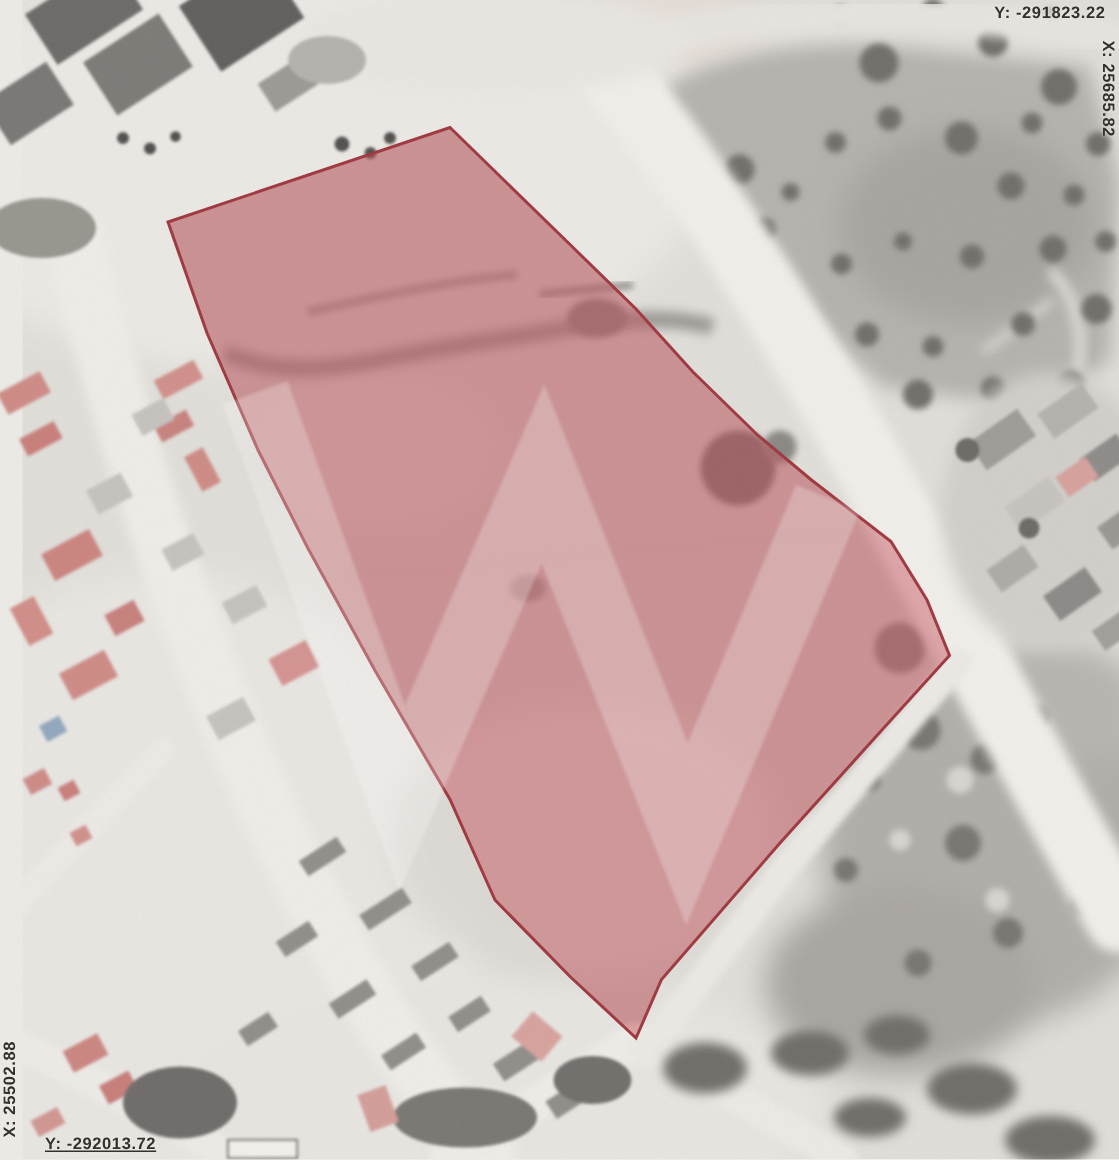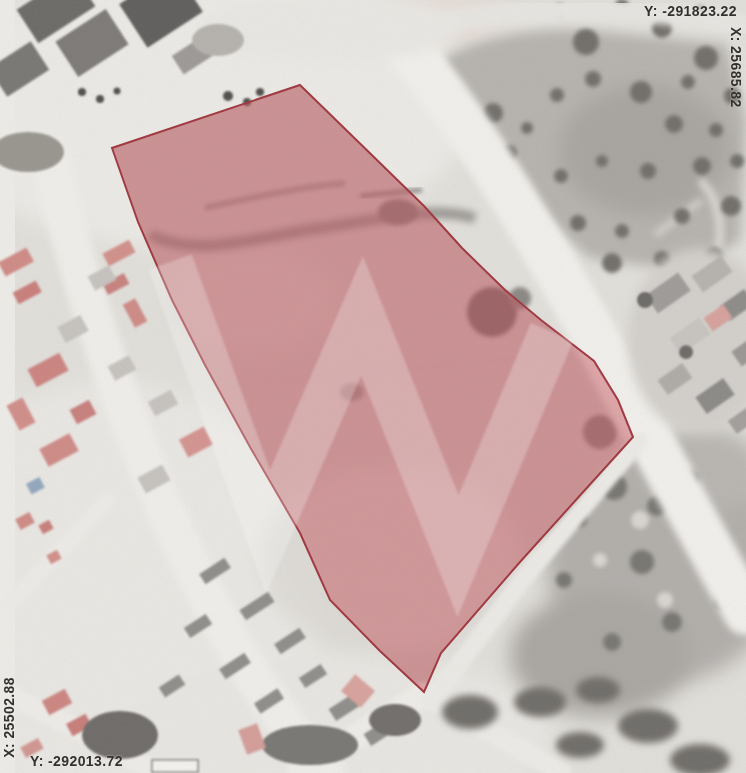--- a/index.html
+++ b/index.html
@@ -2,28 +2,28 @@
 <html><head>
 <meta charset="utf-8">
 <style>
   html,body{margin:0;padding:0;background:#ffffff;}
   .map-frame{
     position:relative;width:746px;height:773px;overflow:hidden;
     font-family:"Liberation Sans", sans-serif;
   }
   .map-frame svg{position:absolute;left:0;top:0;}
   .coord{
-    position:absolute;font-size:14px;font-weight:bold;color:#33312e;
+    position:absolute;font-size:11px;font-weight:bold;color:#33312e;
     letter-spacing:.4px;white-space:nowrap;z-index:5;
     text-shadow:0 0 2px rgba(240,238,234,.8);
   }
   .coord.tr{top:3px;right:9px;}
   .coord.rv{top:27px;right:2px;writing-mode:vertical-rl;}
   .coord.lv{bottom:15px;left:1px;writing-mode:vertical-rl;transform:rotate(180deg);}
-  .coord.bl{bottom:4px;left:30px;}
+  .coord.bl{bottom:4px;left:30px;text-decoration:underline;}
 </style>
 </head>
 <body>
 
 <div class="map-frame">
 
 <svg width="746" height="773" viewBox="0 0 746 773">
   <defs>
     <filter id="b1" x="-30%" y="-30%" width="160%" height="160%">
           <feGaussianBlur stdDeviation="1"></feGaussianBlur>

